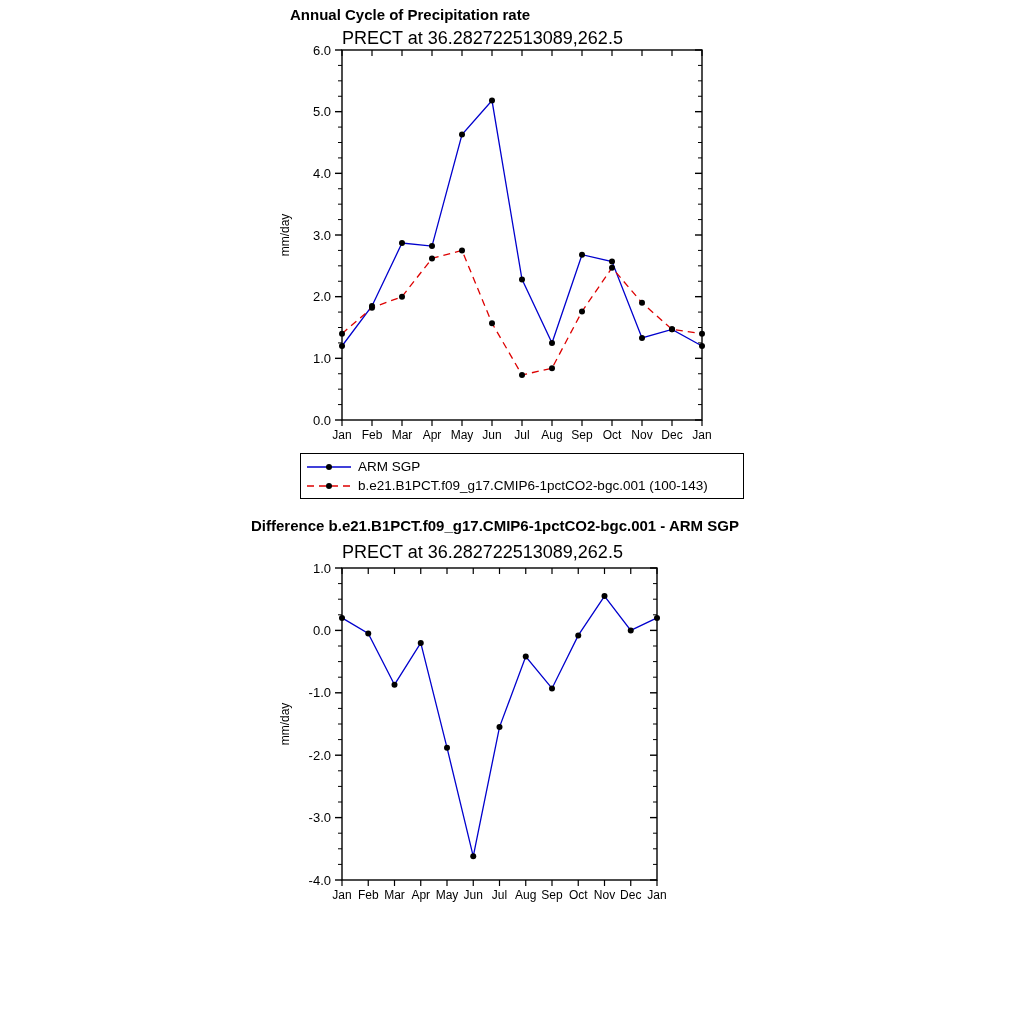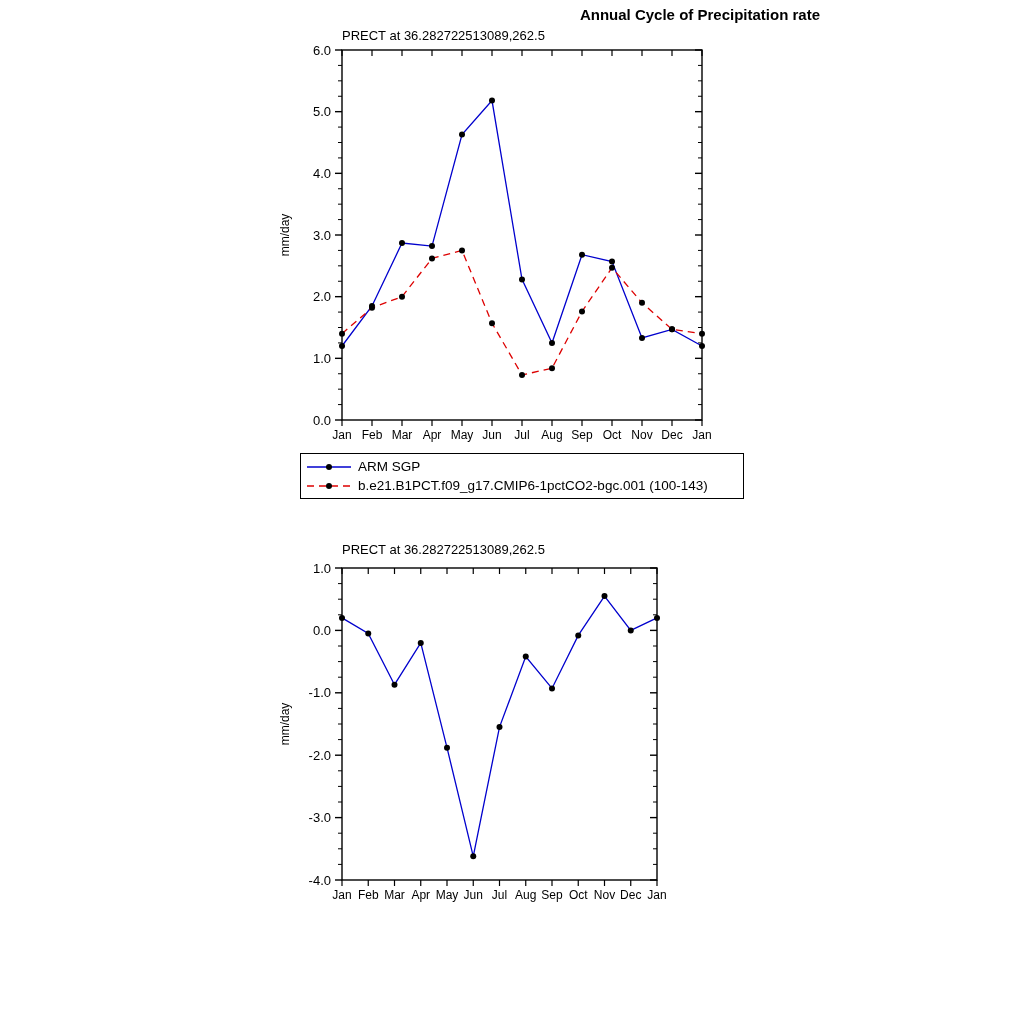--- a/index.html
+++ b/index.html
@@ -1,21 +1,21 @@
 <!DOCTYPE html>
 <html><head>
 <meta charset="utf-8">
 <style>
   html,body{margin:0;padding:0;background:#fff;}
   .page{position:relative;width:1024px;height:1024px;background:#ffffff;overflow:hidden;
         font-family:"Liberation Sans","DejaVu Sans",sans-serif;color:#000;}
   .title{position:absolute;font-weight:bold;font-size:15px;color:#000;text-align:center;white-space:nowrap;}
-  .title-top{left:0;top:6px;width:820px;text-align:right;}
+  .title-top{left:0;top:6px;width:820px;}
   .title-bottom{left:0;top:517px;width:990px;}
-  .subtitle{position:absolute;font-size:13px;color:#000;white-space:nowrap;}
+  .subtitle{position:absolute;font-size:18px;color:#000;white-space:nowrap;}
   .subtitle-top{left:342px;top:28px;}
   .subtitle-bottom{left:342px;top:542px;}
   #plot-svg{position:absolute;left:0;top:0;}
   #plot-svg text{font-family:"Liberation Sans","DejaVu Sans",sans-serif;}
   .legend{position:absolute;left:300px;top:453px;width:444px;border:1px solid #000;background:#fff;
           padding:3px 0;box-sizing:border-box;}
   .legend-row{display:flex;align-items:center;gap:5px;padding:2px 4px;font-size:13.5px;white-space:nowrap;}
   .legend-sample{flex:0 0 auto;display:block;}
 </style>
 </head>
@@ -273,16 +273,17 @@
     </div>
     <div class="legend-row">
       <svg class="legend-sample" width="48" height="14">
           <line x1="2" y1="7" x2="46" y2="7" stroke="#dd0000" stroke-width="1.4" stroke-dasharray="7,5"></line>
           <circle cx="24" cy="7" r="3" fill="#000000"></circle>
         </svg>
       <span>b.e21.B1PCT.f09_g17.CMIP6-1pctCO2-bgc.001 (100-143)</span>
     </div>
   </div>
 
+  <div class="title title-bottom">Difference b.e21.B1PCT.f09_g17.CMIP6-1pctCO2-bgc.001 - ARM SGP</div>
 
   <div class="subtitle subtitle-bottom">PRECT at 36.282722513089,262.5</div>
 
 </div>
 
 </body></html>

